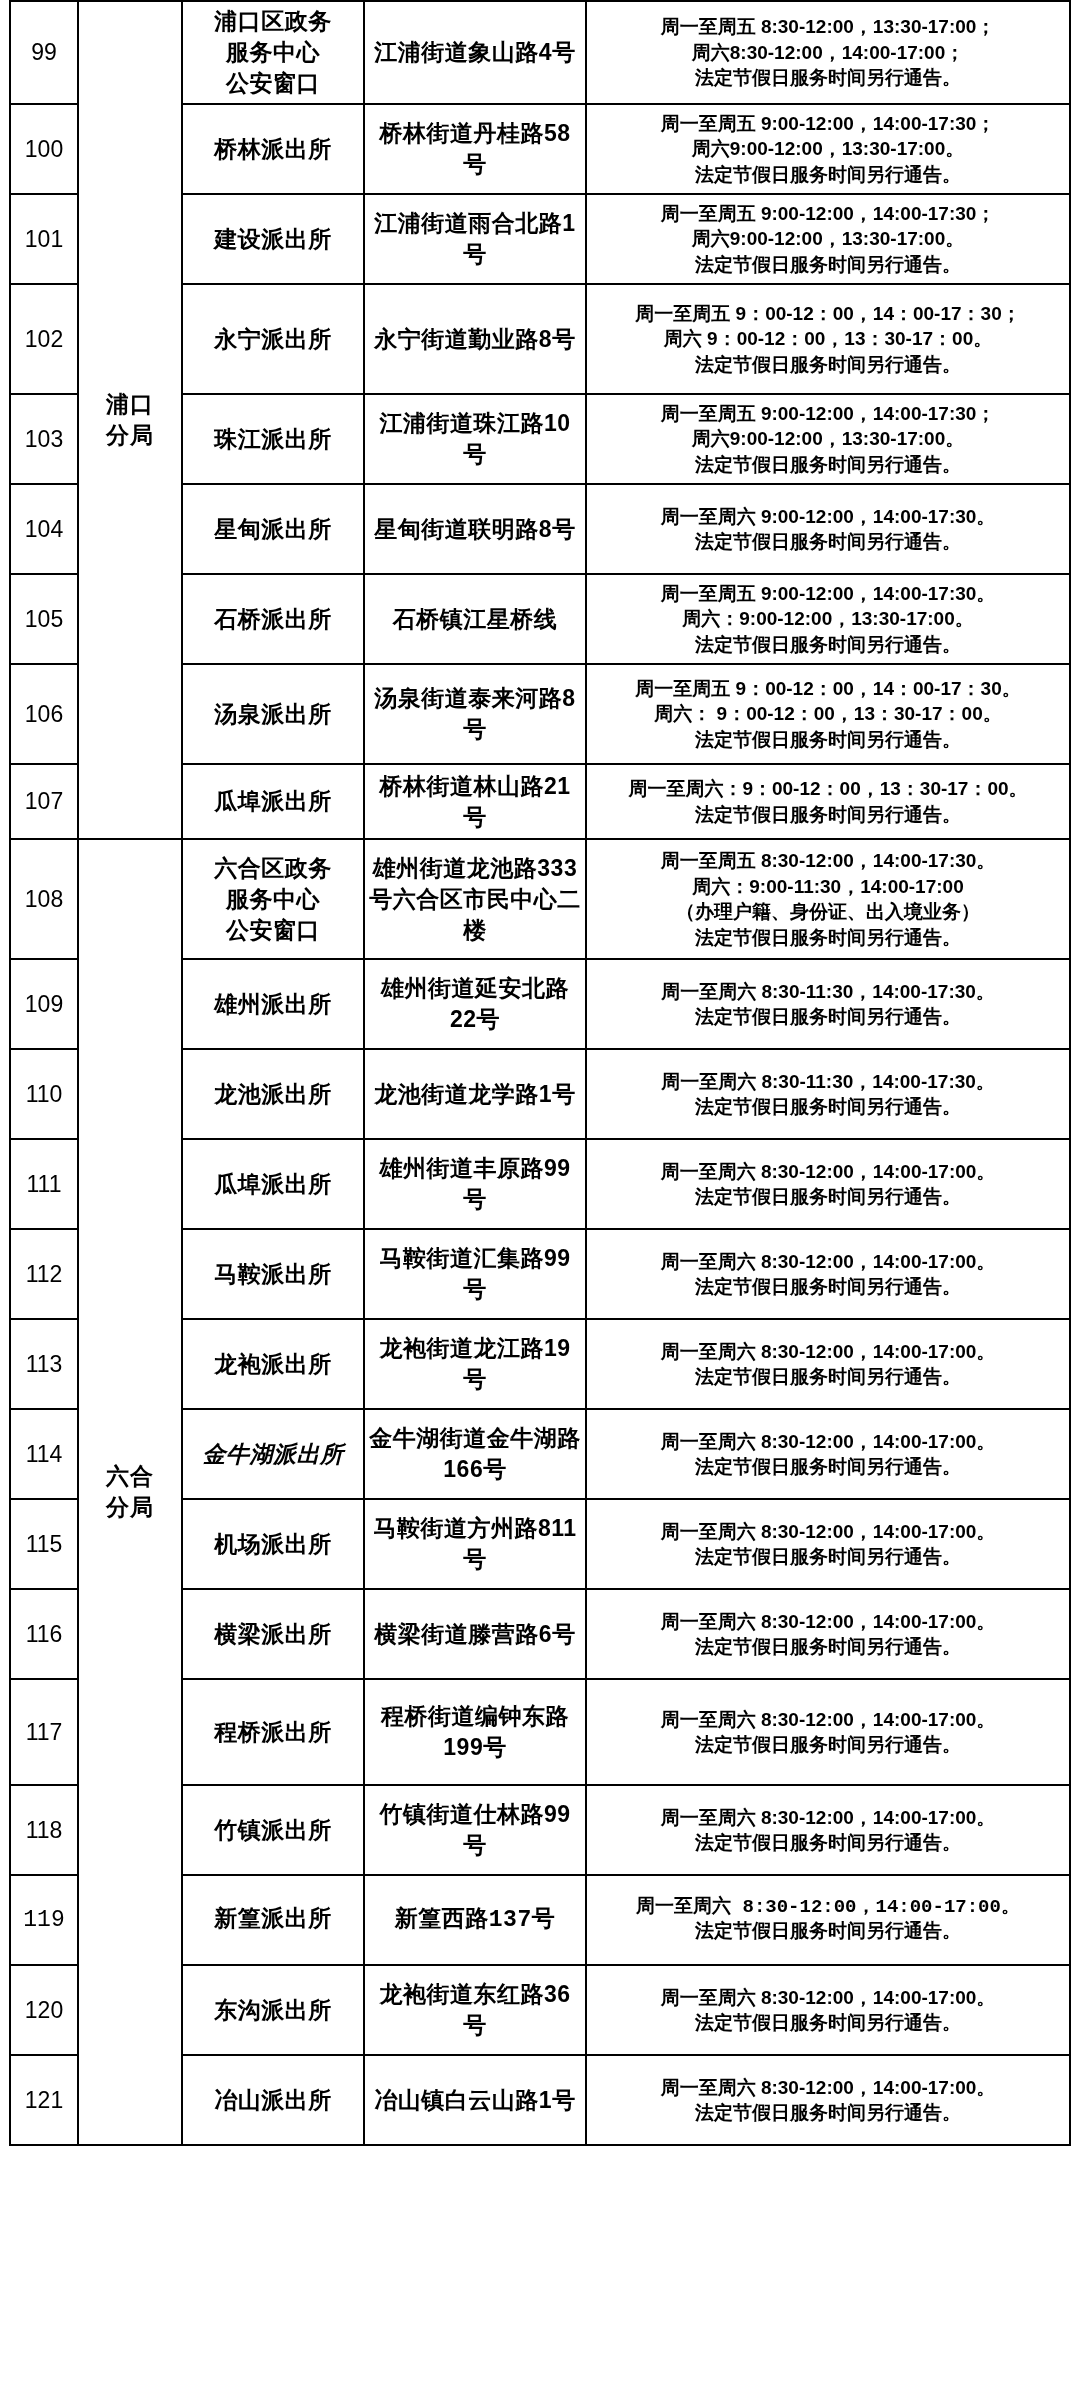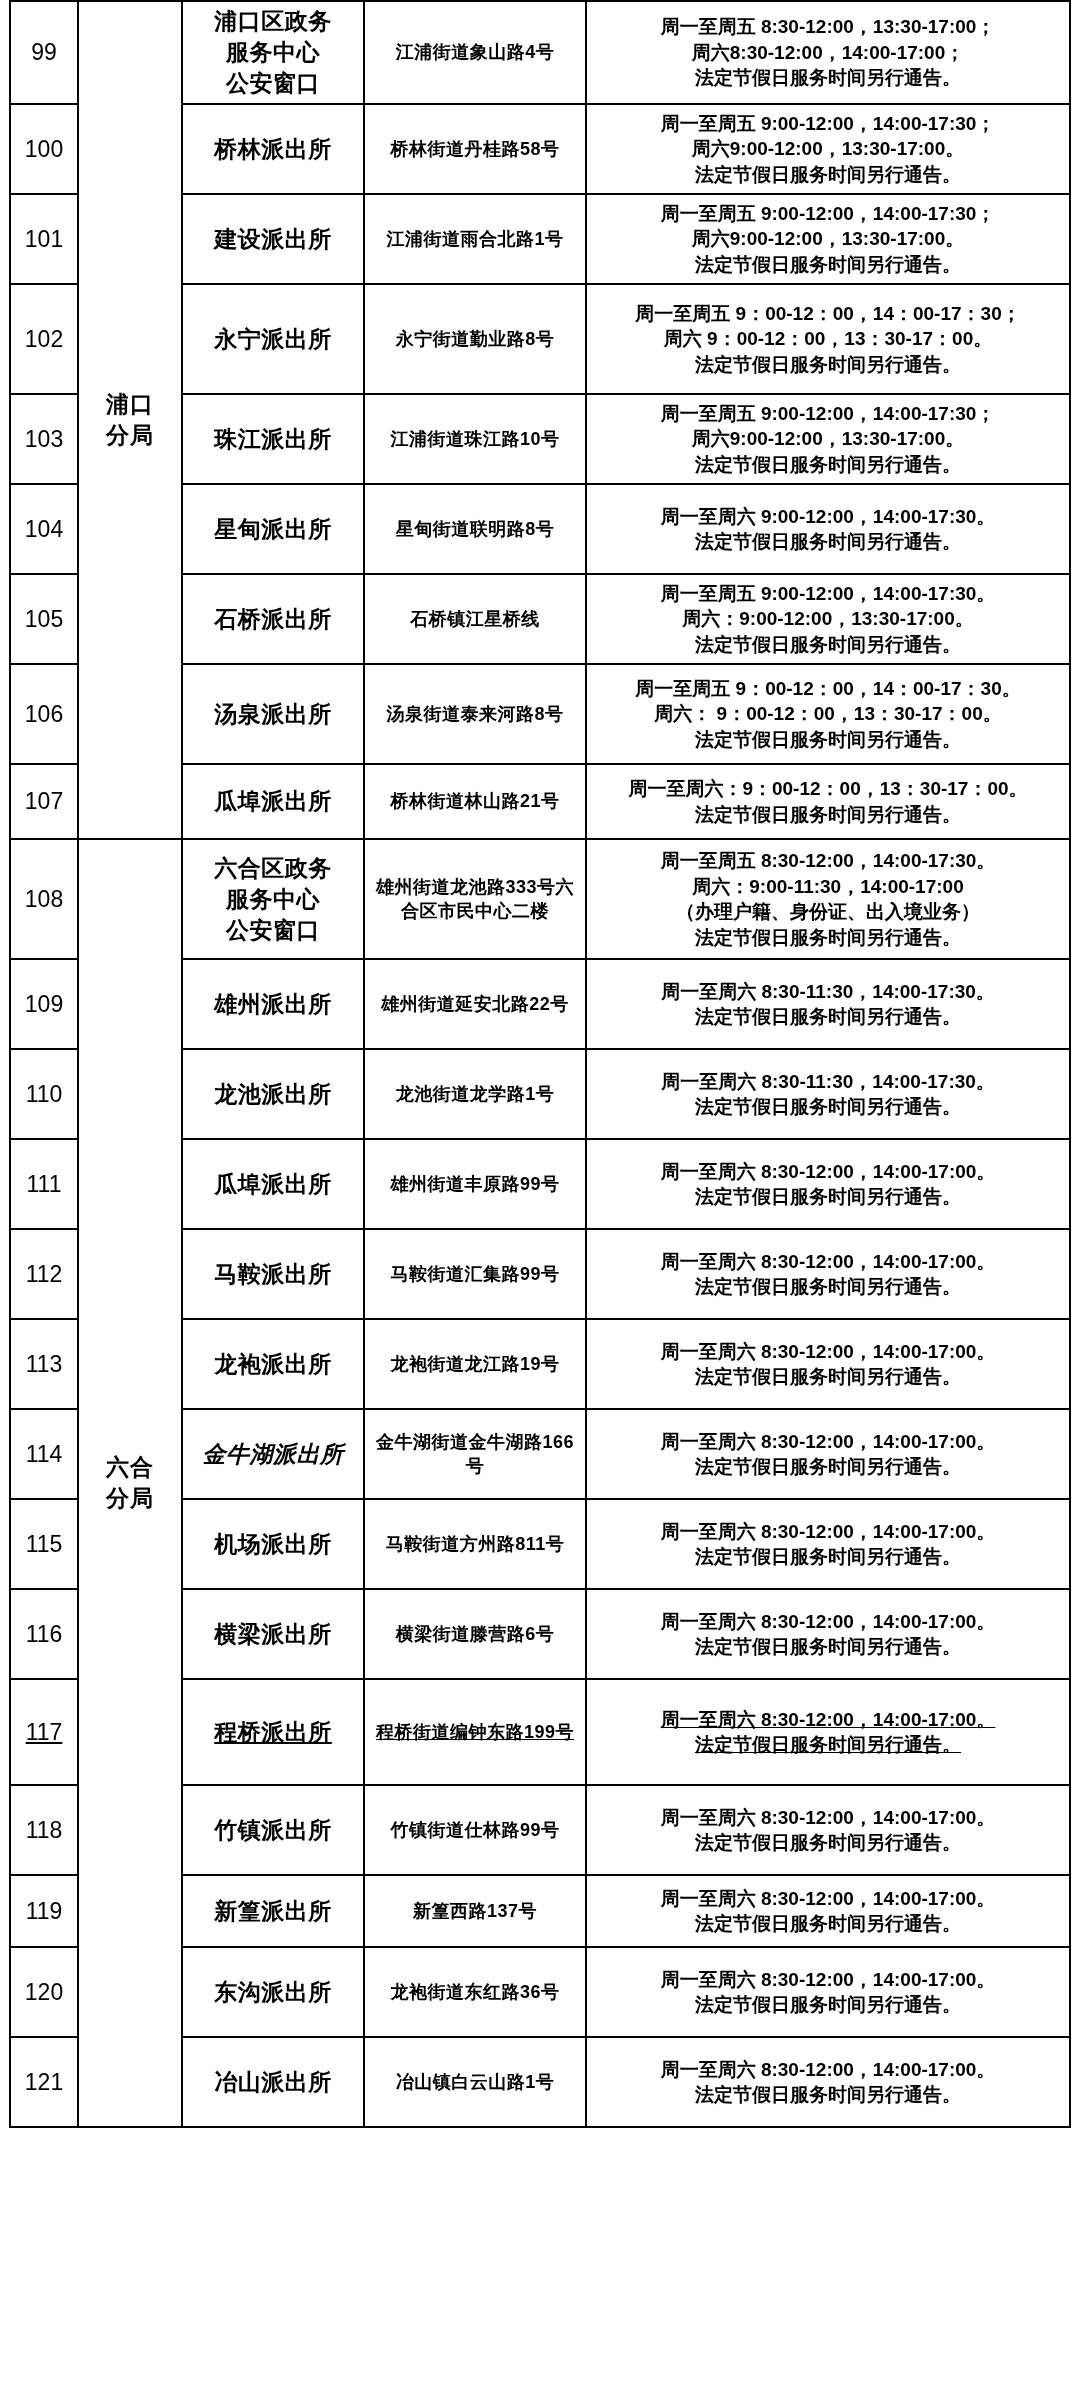--- a/index.html
+++ b/index.html
@@ -43,21 +43,21 @@
     font-size: 23px;
     font-weight: bold;
     letter-spacing: 1px;
   }
   td.name {
     font-size: 23px;
     font-weight: bold;
     letter-spacing: 0.5px;
   }
   td.addr {
-    font-size: 18px;
+    font-size: 23px;
     font-weight: bold;
     letter-spacing: 0.5px;
   }
   td.hours {
     font-size: 19px;
     font-weight: bold;
     letter-spacing: 0px;
     line-height: 1.45;
   }
   td.hours .ln {
@@ -290,21 +290,21 @@
           <td class="idx">116</td>
           <td class="name">
             <span class="ln" style="display: block;">横梁派出所</span>
           </td>
           <td class="addr">横梁街道滕营路6号</td>
           <td class="hours">
             <span class="ln">周一至周六 8:30-12:00，14:00-17:00。</span>
             <span class="ln">法定节假日服务时间另行通告。</span>
           </td>
         </tr>
-        <tr style="height: 106px; text-decoration: underline;">
+        <tr style="height: 106px;">
           <td class="idx">117</td>
           <td class="name">
             <span class="ln" style="display: block;">程桥派出所</span>
           </td>
           <td class="addr">程桥街道编钟东路199号</td>
           <td class="hours">
             <span class="ln">周一至周六 8:30-12:00，14:00-17:00。</span>
             <span class="ln">法定节假日服务时间另行通告。</span>
           </td>
         </tr>
@@ -312,21 +312,21 @@
           <td class="idx">118</td>
           <td class="name">
             <span class="ln" style="display: block;">竹镇派出所</span>
           </td>
           <td class="addr">竹镇街道仕林路99号</td>
           <td class="hours">
             <span class="ln">周一至周六 8:30-12:00，14:00-17:00。</span>
             <span class="ln">法定节假日服务时间另行通告。</span>
           </td>
         </tr>
-        <tr style="height: 72px;">
+        <tr style="height: 90px; font-family: Liberation Mono, monospace;">
           <td class="idx">119</td>
           <td class="name">
             <span class="ln" style="display: block;">新篁派出所</span>
           </td>
           <td class="addr">新篁西路137号</td>
           <td class="hours">
             <span class="ln">周一至周六 8:30-12:00，14:00-17:00。</span>
             <span class="ln">法定节假日服务时间另行通告。</span>
           </td>
         </tr>

